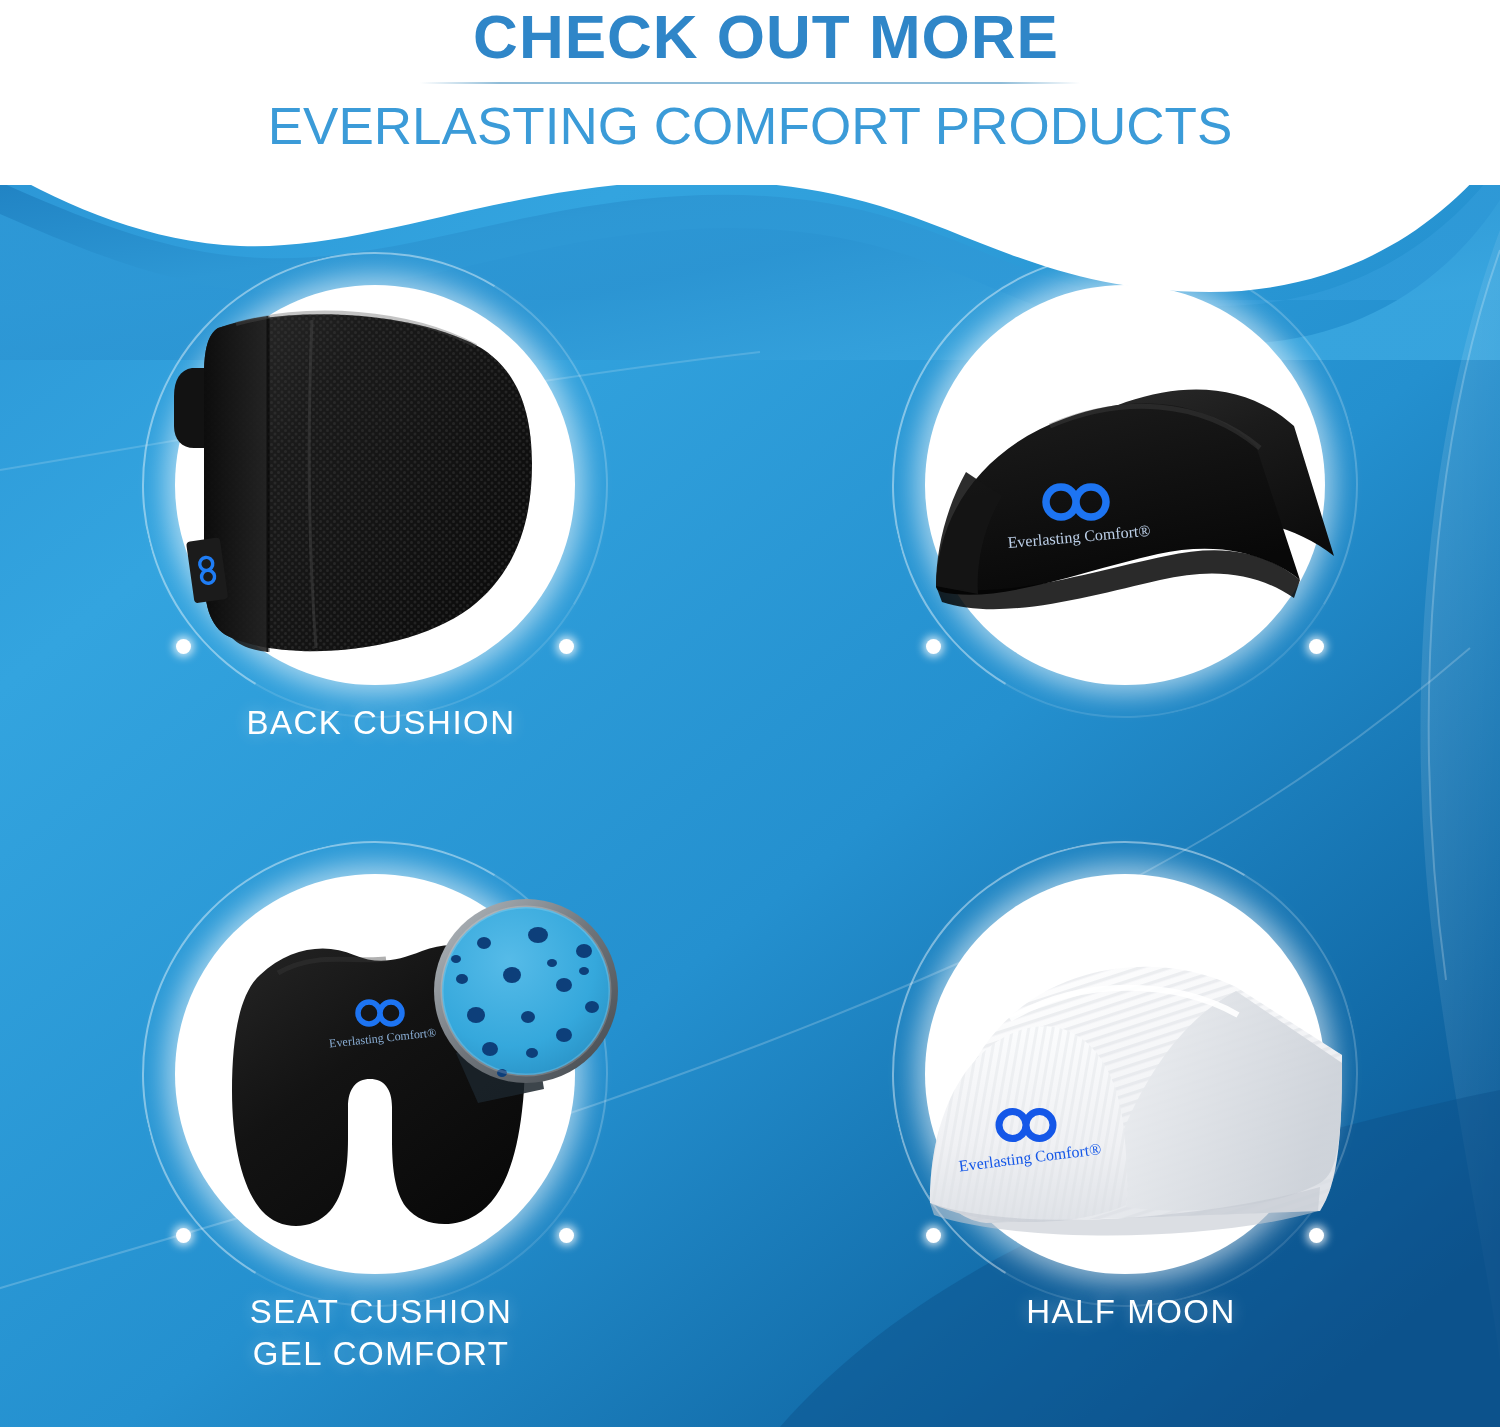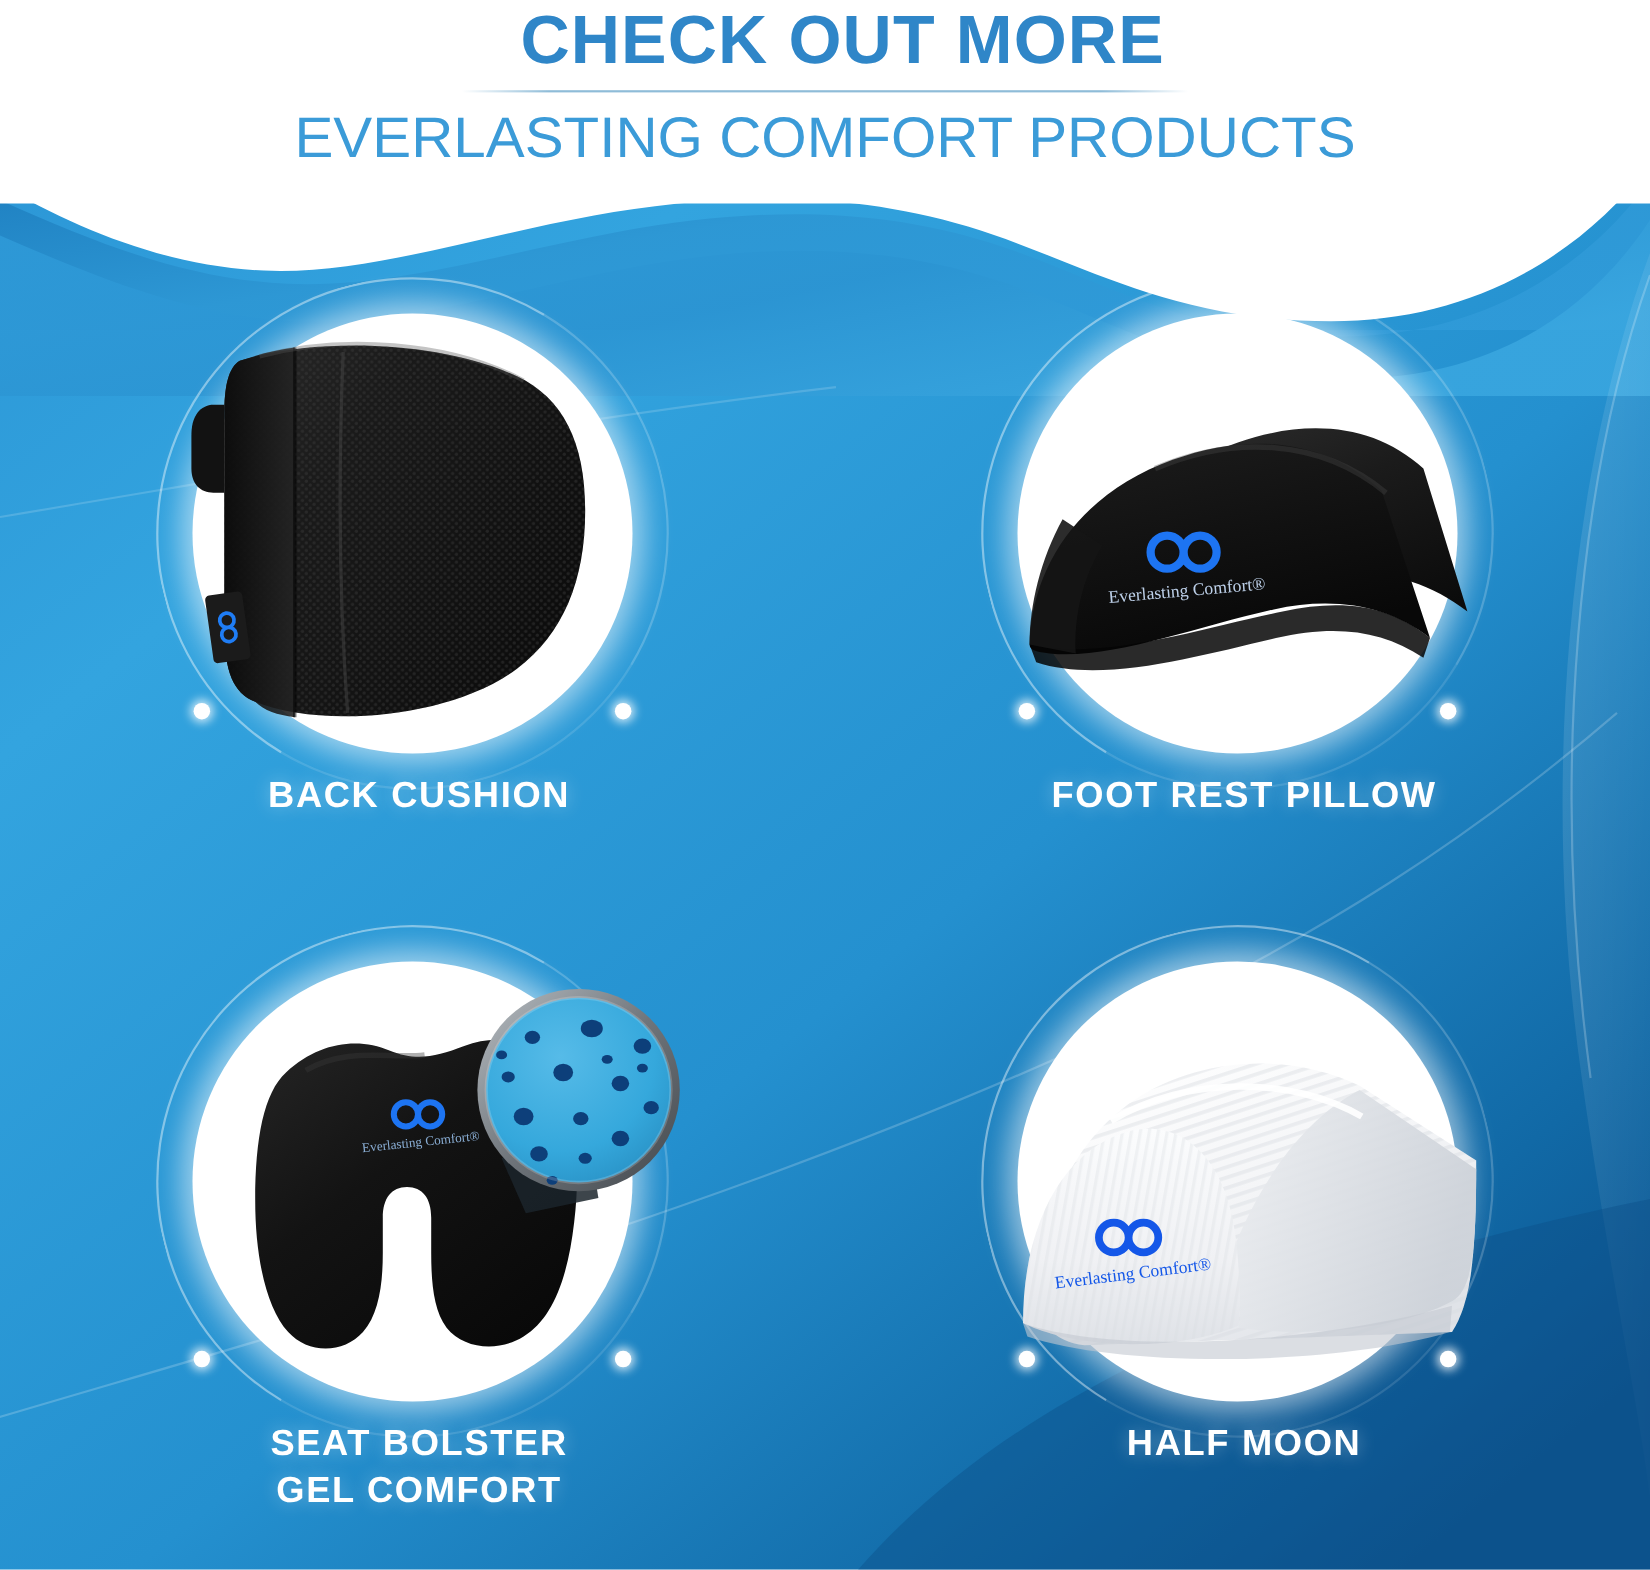--- a/index.html
+++ b/index.html
@@ -71,21 +71,21 @@
     position:absolute; width:15px; height:15px; border-radius:50%;
     background:#ffffff;
     box-shadow:0 0 9px 3px rgba(255,255,255,.75);
   }
   .dot.left  { left:36px;  bottom:66px; }
   .dot.right { right:36px; bottom:66px; }
 
   .caption {
     position:absolute; left:0; right:0; top:452px;
     text-align:center; color:#ffffff;
-    font-size:33px; font-weight:700; letter-spacing:1.5px;
+    font-size:33px; font-weight:400; letter-spacing:1.5px;
     line-height:1.28;
     text-shadow:0 0 16px rgba(255,255,255,.35);
     padding-left:12px;
   }
   .caption .ln { display:block; }
 
   
   .prod { position:absolute; left:50%; top:50%;
           transform:translate(-50%,-50%);
           width:470px; height:470px; }
@@ -267,23 +267,20 @@
 
           <path d="M160,176 C230,146 310,148 370,198" stroke="#4a4a4a" stroke-opacity="0.35" stroke-width="5" fill="none"></path>
 
           <g transform="translate(186,252)">
             <path d="M-30,0 a15,15 0 1 1 30,0 a15,15 0 1 0 30,0 a15,15 0 1 0 -30,0 a15,15 0 1 1 -30,0 Z" fill="none" stroke="#1d74f2" stroke-width="7.5" stroke-linejoin="round"></path>
             <text x="0" y="40" text-anchor="middle" font-family="Liberation Serif, serif" font-size="16" fill="#cfe4ff" opacity="0.9" transform="rotate(-5)">Everlasting Comfort®</text>
           </g>
         </svg>
       </div>
     </div>
-    <div class="caption">
-      <span class="ln">FOOT REST PILLOW</span>
-    </div>
   </section>
 
   <section class="cell">
     <div class="disc-area">
       <div class="disc-white"></div>
       <div class="disc-ring"></div>
       <div class="dot left"></div>
       <div class="dot right"></div>
 
       <div class="prod">
@@ -349,21 +346,21 @@
               <ellipse cx="444" cy="132" rx="5" ry="4"></ellipse>
               <ellipse cx="362" cy="234" rx="5" ry="4"></ellipse>
               <ellipse cx="412" cy="124" rx="5" ry="4"></ellipse>
             </g>
             <circle cx="386" cy="152" r="84" fill="none" stroke="#ffffff" stroke-opacity="0.18" stroke-width="3"></circle>
           </g>
         </svg>
       </div>
     </div>
     <div class="caption">
-      <span class="ln">SEAT BOLSTER</span>
+      <span class="ln">SEAT CUSHION</span>
       <span class="ln">GEL COMFORT</span>
     </div>
   </section>
 
   <section class="cell">
     <div class="disc-area">
       <div class="disc-white"></div>
       <div class="disc-ring"></div>
       <div class="dot left"></div>
       <div class="dot right"></div>

